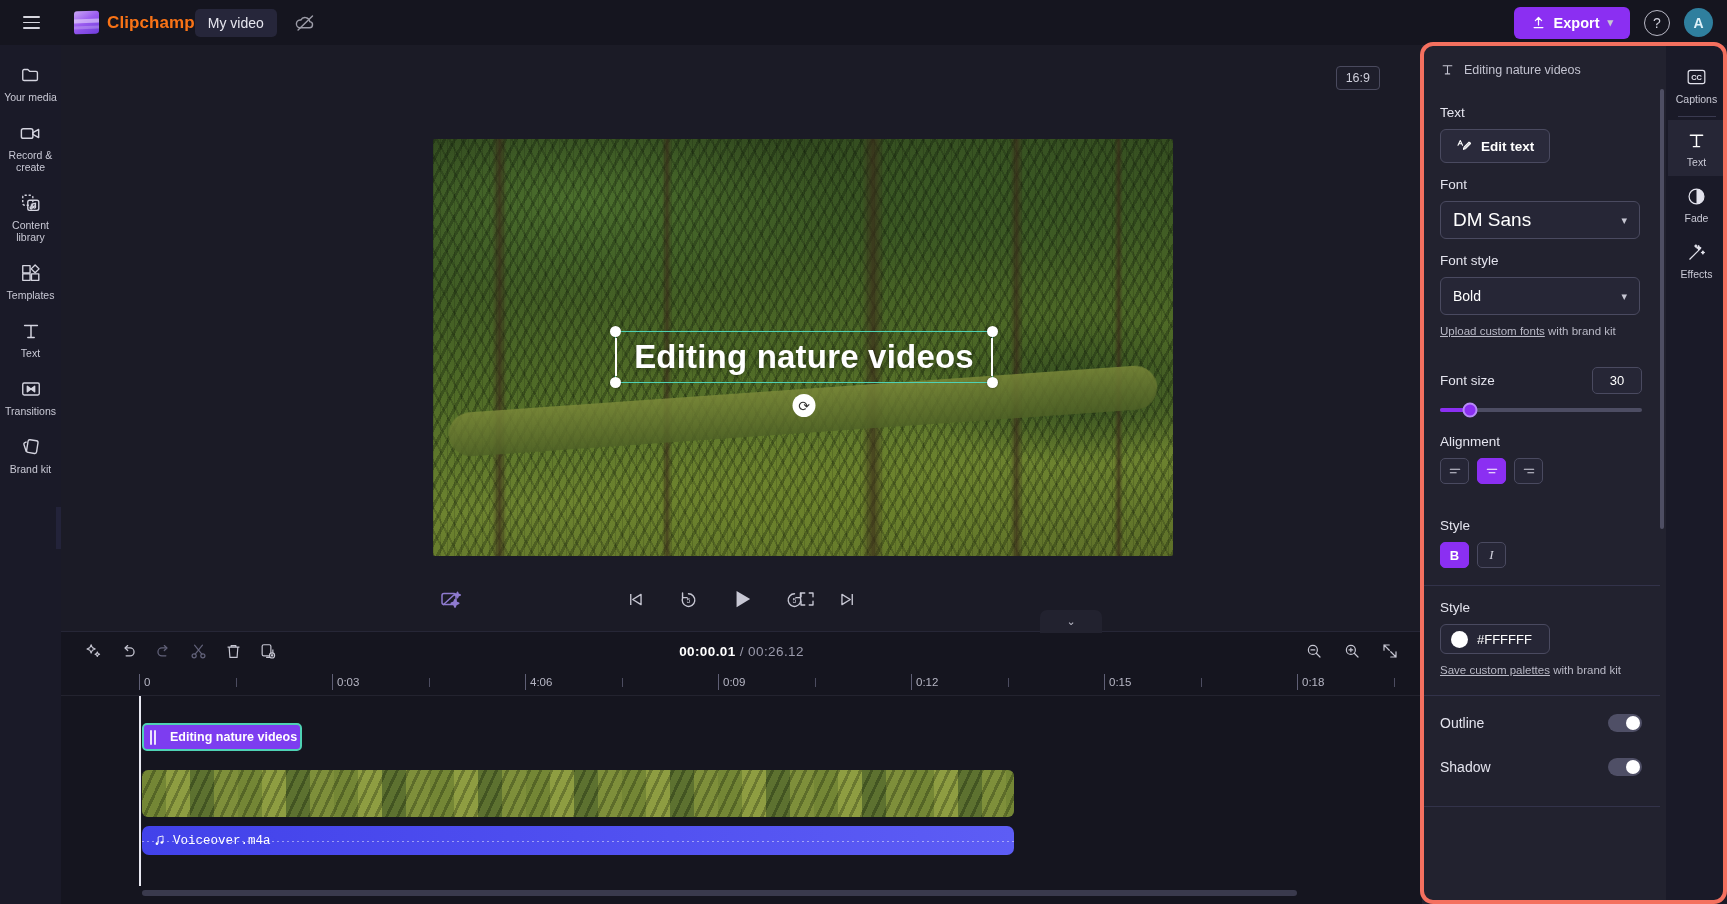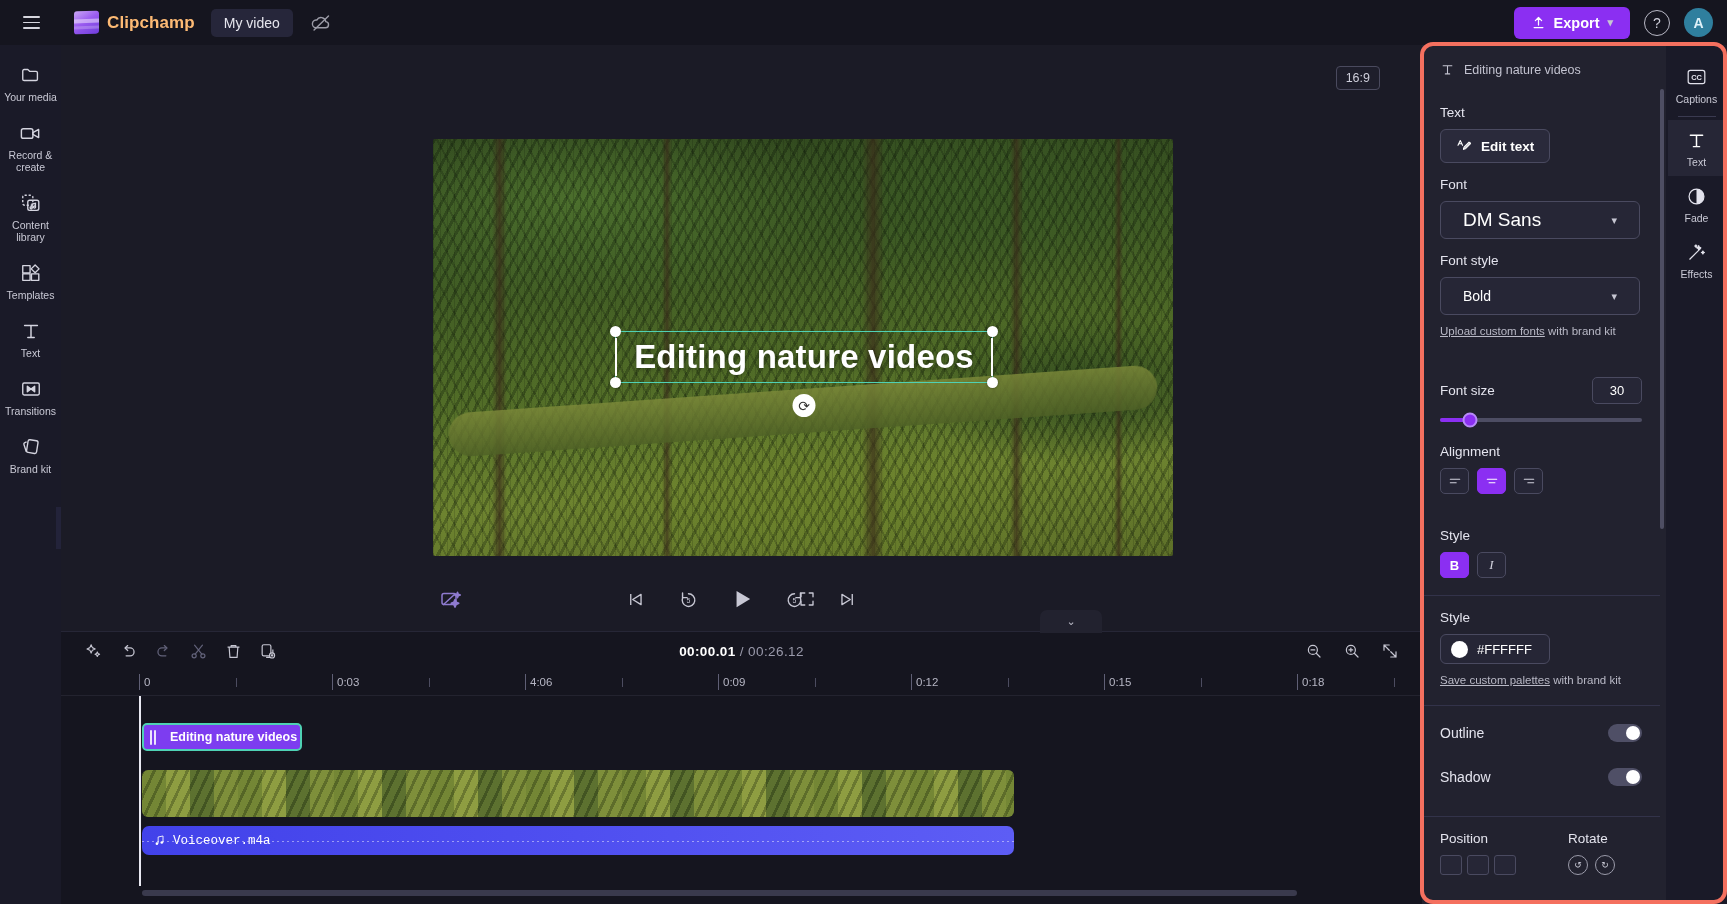--- a/index.html
+++ b/index.html
@@ -21,22 +21,22 @@
     position: relative; z-index: 30;
   }
   .hamburger { width: 34px; height: 34px; display:flex; flex-direction:column; align-items:center; justify-content:center; gap:4px; cursor:pointer; border-radius:4px; }
   .hamburger span { display:block; width:17px; height:1.6px; background:#d6d6de; border-radius:2px; }
   .brand { display:flex; align-items:center; gap:8px; margin-left: 26px; }
   .brand-logo { width:25px; height:23px; border-radius:3px;
      background: linear-gradient(150deg,#c9a6f5 0%,#9b5cf0 45%,#6f3ddb 100%);
      position:relative; overflow:hidden; transform: skewY(-2deg); }
   .brand-logo::after { content:""; position:absolute; left:0; right:0; top:8px; height:4px; background:rgba(255,255,255,.45); }
   .brand-logo::before { content:""; position:absolute; left:0; right:0; top:15px; height:3px; background:rgba(255,255,255,.22); }
-  .brand-name { font-size:17px; font-weight:700; letter-spacing:.1px; color:#fdba74; }
-  .proj-name { margin-left:16px; padding:6px 13px; border-radius:5px; background:#26263a; font-size:14px; color:#e6e6ee; cursor:pointer; }
+  .brand-name { font-size:17px; font-weight:700; letter-spacing:.1px; color:#f97316; }
+  .proj-name { padding:6px 13px; border-radius:5px; background:#26263a; font-size:14px; color:#e6e6ee; cursor:pointer; }
   .cloud-off { margin-left:16px; width:26px; height:26px; display:flex; align-items:center; justify-content:center; cursor:pointer; opacity:.75;}
   .topbar-right { margin-left:auto; display:flex; align-items:center; gap:14px; }
   .export-btn { display:flex; align-items:center; gap:8px; background:#8b2ff2; color:#fff;
      padding:0 17px; height:32px; border-radius:6px; font-size:14.5px; font-weight:600; cursor:pointer; }
   .help-btn { width:26px; height:26px; border-radius:50%; border:1.4px solid #b9b9c6; display:flex;align-items:center;justify-content:center; font-size:14px; color:#cfcfdb; cursor:pointer;}
   .avatar { width:29px; height:29px; border-radius:50%; background:#2f7f9e; color:#dff1f8; display:flex;align-items:center;justify-content:center; font-size:14px; font-weight:600; cursor:pointer;}
 
   
   .body { flex:1; display:flex; min-height:0; position:relative; }
 
@@ -158,21 +158,21 @@
   }
   .panel-scroll{ position:absolute; inset:0 6px 0 0; overflow:hidden; padding:0 0 10px 0; }
   .panel-head{ display:flex; align-items:center; gap:9px; padding:17px 18px 14px; }
   .panel-head .nm{ font-size:12.5px; color:#c3c3d0; }
   .sec{ padding:0 18px; }
   .sec-div{ height:1px; background:#33334a; margin:17px 0 0; }
   .lbl{ font-size:13.5px; color:#e4e4ee; margin:14px 0 9px; font-weight:400;}
   .edit-text-btn{ display:inline-flex; align-items:center; gap:9px; border:1px solid #4a4a60;
      background:#2a2a3b; color:#fff; font-size:13.5px; font-weight:600; border-radius:6px; padding:8px 15px; cursor:pointer; }
   .select{ width:200px; height:38px; border:1px solid #4a4a60; border-radius:6px; background:#262636;
-     display:flex; align-items:center; justify-content:space-between; padding:0 22px; cursor:pointer;text-align:right;}
+     display:flex; align-items:center; justify-content:space-between; padding:0 12px; cursor:pointer;text-align:right;}
   .select .v{ font-size:19px; color:#fff; }
   .select.small .v{ font-size:14px; font-weight:400; }
   .chev{ color:#c6c6d2; font-size:11px; }
   .hint{ font-size:11.5px; color:#b9b9c6; line-height:15px; margin-top:9px; }
   .hint u{ text-decoration:underline; cursor:pointer; }
   .row{ display:flex; align-items:center; justify-content:space-between; }
   .numbox{ width:50px; height:27px; border:1px solid #4a4a60; border-radius:5px; background:#262636;
      display:flex; align-items:center; justify-content:center; font-size:13px; color:#fff; cursor:text;}
   .slider{ margin-top:14px; height:4px; background:#4d4d63; border-radius:3px; position:relative; cursor:pointer;}
   .slider .fill{ position:absolute; left:0; top:0; bottom:0; width:15%; background:#8b2ff2; border-radius:3px;}
@@ -574,21 +574,21 @@
             <div class="lbl">Font style</div>
             <div class="select small">
               <span class="v">Bold</span>
               <span class="chev">▾</span>
             </div>
 
             <div class="hint">
               <u>Upload custom fonts</u><span> with brand kit</span>
             </div>
 
-            <div class="row" style="margin-top:38px;">
+            <div class="row" style="margin-top:28px;">
               <div class="lbl" style="margin:0;">Font size</div>
               <div class="numbox">30</div>
             </div>
             <div class="slider">
               <div class="fill"></div>
               <div class="knob"></div>
             </div>
 
             <div class="lbl" style="margin-top:22px;">Alignment</div>
             <div class="btngroup">
@@ -641,39 +641,20 @@
             <div class="togglerow">
               <span class="t">Shadow</span>
               <span class="toggle">
                   <span class="dot"></span>
                 </span>
             </div>
           </div>
 
           <div class="sec-div"></div>
 
-          <div class="sec">
-            <div class="posrot">
-              <div>
-                <div class="lbl">Position</div>
-                <div class="posbtns">
-                  <div class="posbtn"></div>
-                  <div class="posbtn"></div>
-                  <div class="posbtn"></div>
-                </div>
-              </div>
-              <div>
-                <div class="lbl">Rotate</div>
-                <div class="rotbtns">
-                  <div class="rotbtn">↺</div>
-                  <div class="rotbtn">↻</div>
-                </div>
-              </div>
-            </div>
-          </div>
         </div>
 
         <div class="panel-scrollbar"></div>
       </div>
 
       <div class="tabstrip">
         <div class="tab">
           <div class="tab-ico">
             <svg width="21" height="18" viewBox="0 0 24 20" fill="none" stroke="#e2e2ec" stroke-width="1.4" stroke-linejoin="round">
               <rect x="2.5" y="2.5" width="19" height="15" rx="2.5"></rect>

